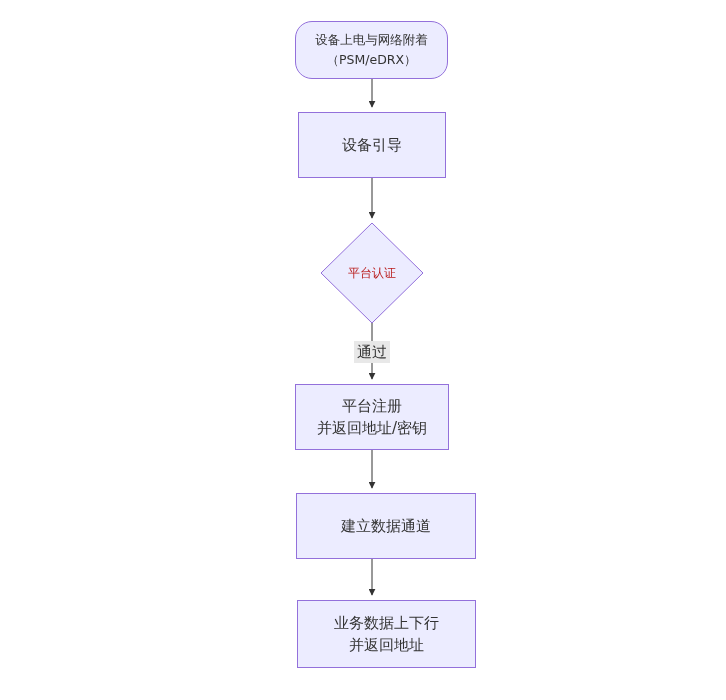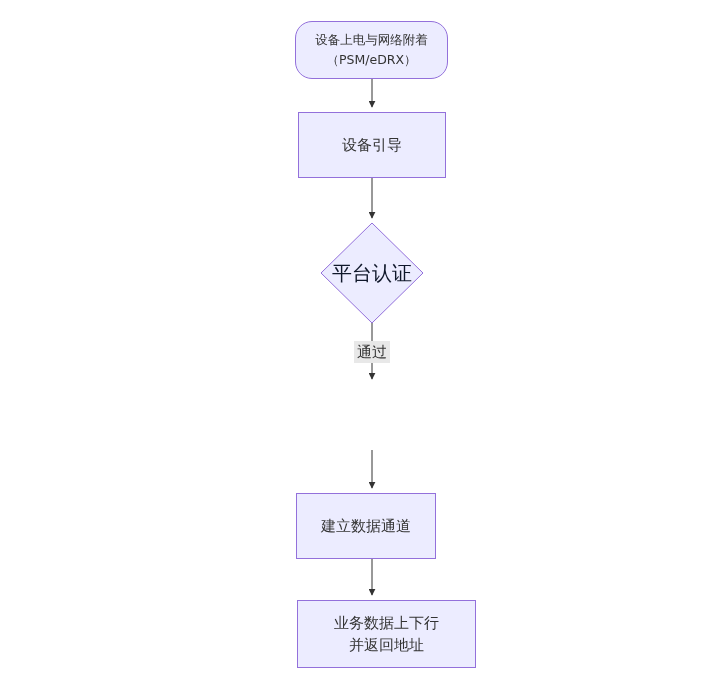--- a/index.html
+++ b/index.html
@@ -35,22 +35,22 @@
     text-align: center;
     font-size: 15px;
     line-height: 22px;
   }
   .node.small-text {
     font-size: 12.5px;
     line-height: 20px;
   }
   .diamond-label {
     position: absolute;
-    color: #0f172a;
-    font-size: 20px;
+    color: #b91c1c;
+    font-size: 12px;
     text-align: center;
     line-height: 22px;
   }
   .edge-label {
     position: absolute;
     background: #e8e8e8;
     color: #333333;
     font-size: 15px;
     line-height: 20px;
     padding: 1px 3px;
@@ -96,22 +96,26 @@
   <div class="node" style="left:298px; top:112px; width:148px; height:66px;">
     <div>设备引导</div>
   </div>
 
   <div class="diamond-label" style="left:322px; top:262px; width:100px;">
     <div>平台认证</div>
   </div>
 
   <div class="edge-label" style="left:354px; top:341px;">通过</div>
 
+  <div class="node" style="left:295px; top:384px; width:154px; height:66px;">
+    <div>平台注册</div>
+    <div>并返回地址/密钥</div>
+  </div>
 
-  <div class="node" style="left:296px; top:493px; width:140px; height:66px;">
+  <div class="node" style="left:296px; top:493px; width:180px; height:66px;">
     <div>建立数据通道</div>
   </div>
 
   <div class="node" style="left:297px; top:600px; width:179px; height:68px;">
     <div>业务数据上下行</div>
     <div>并返回地址</div>
   </div>
 
 </div>
 

